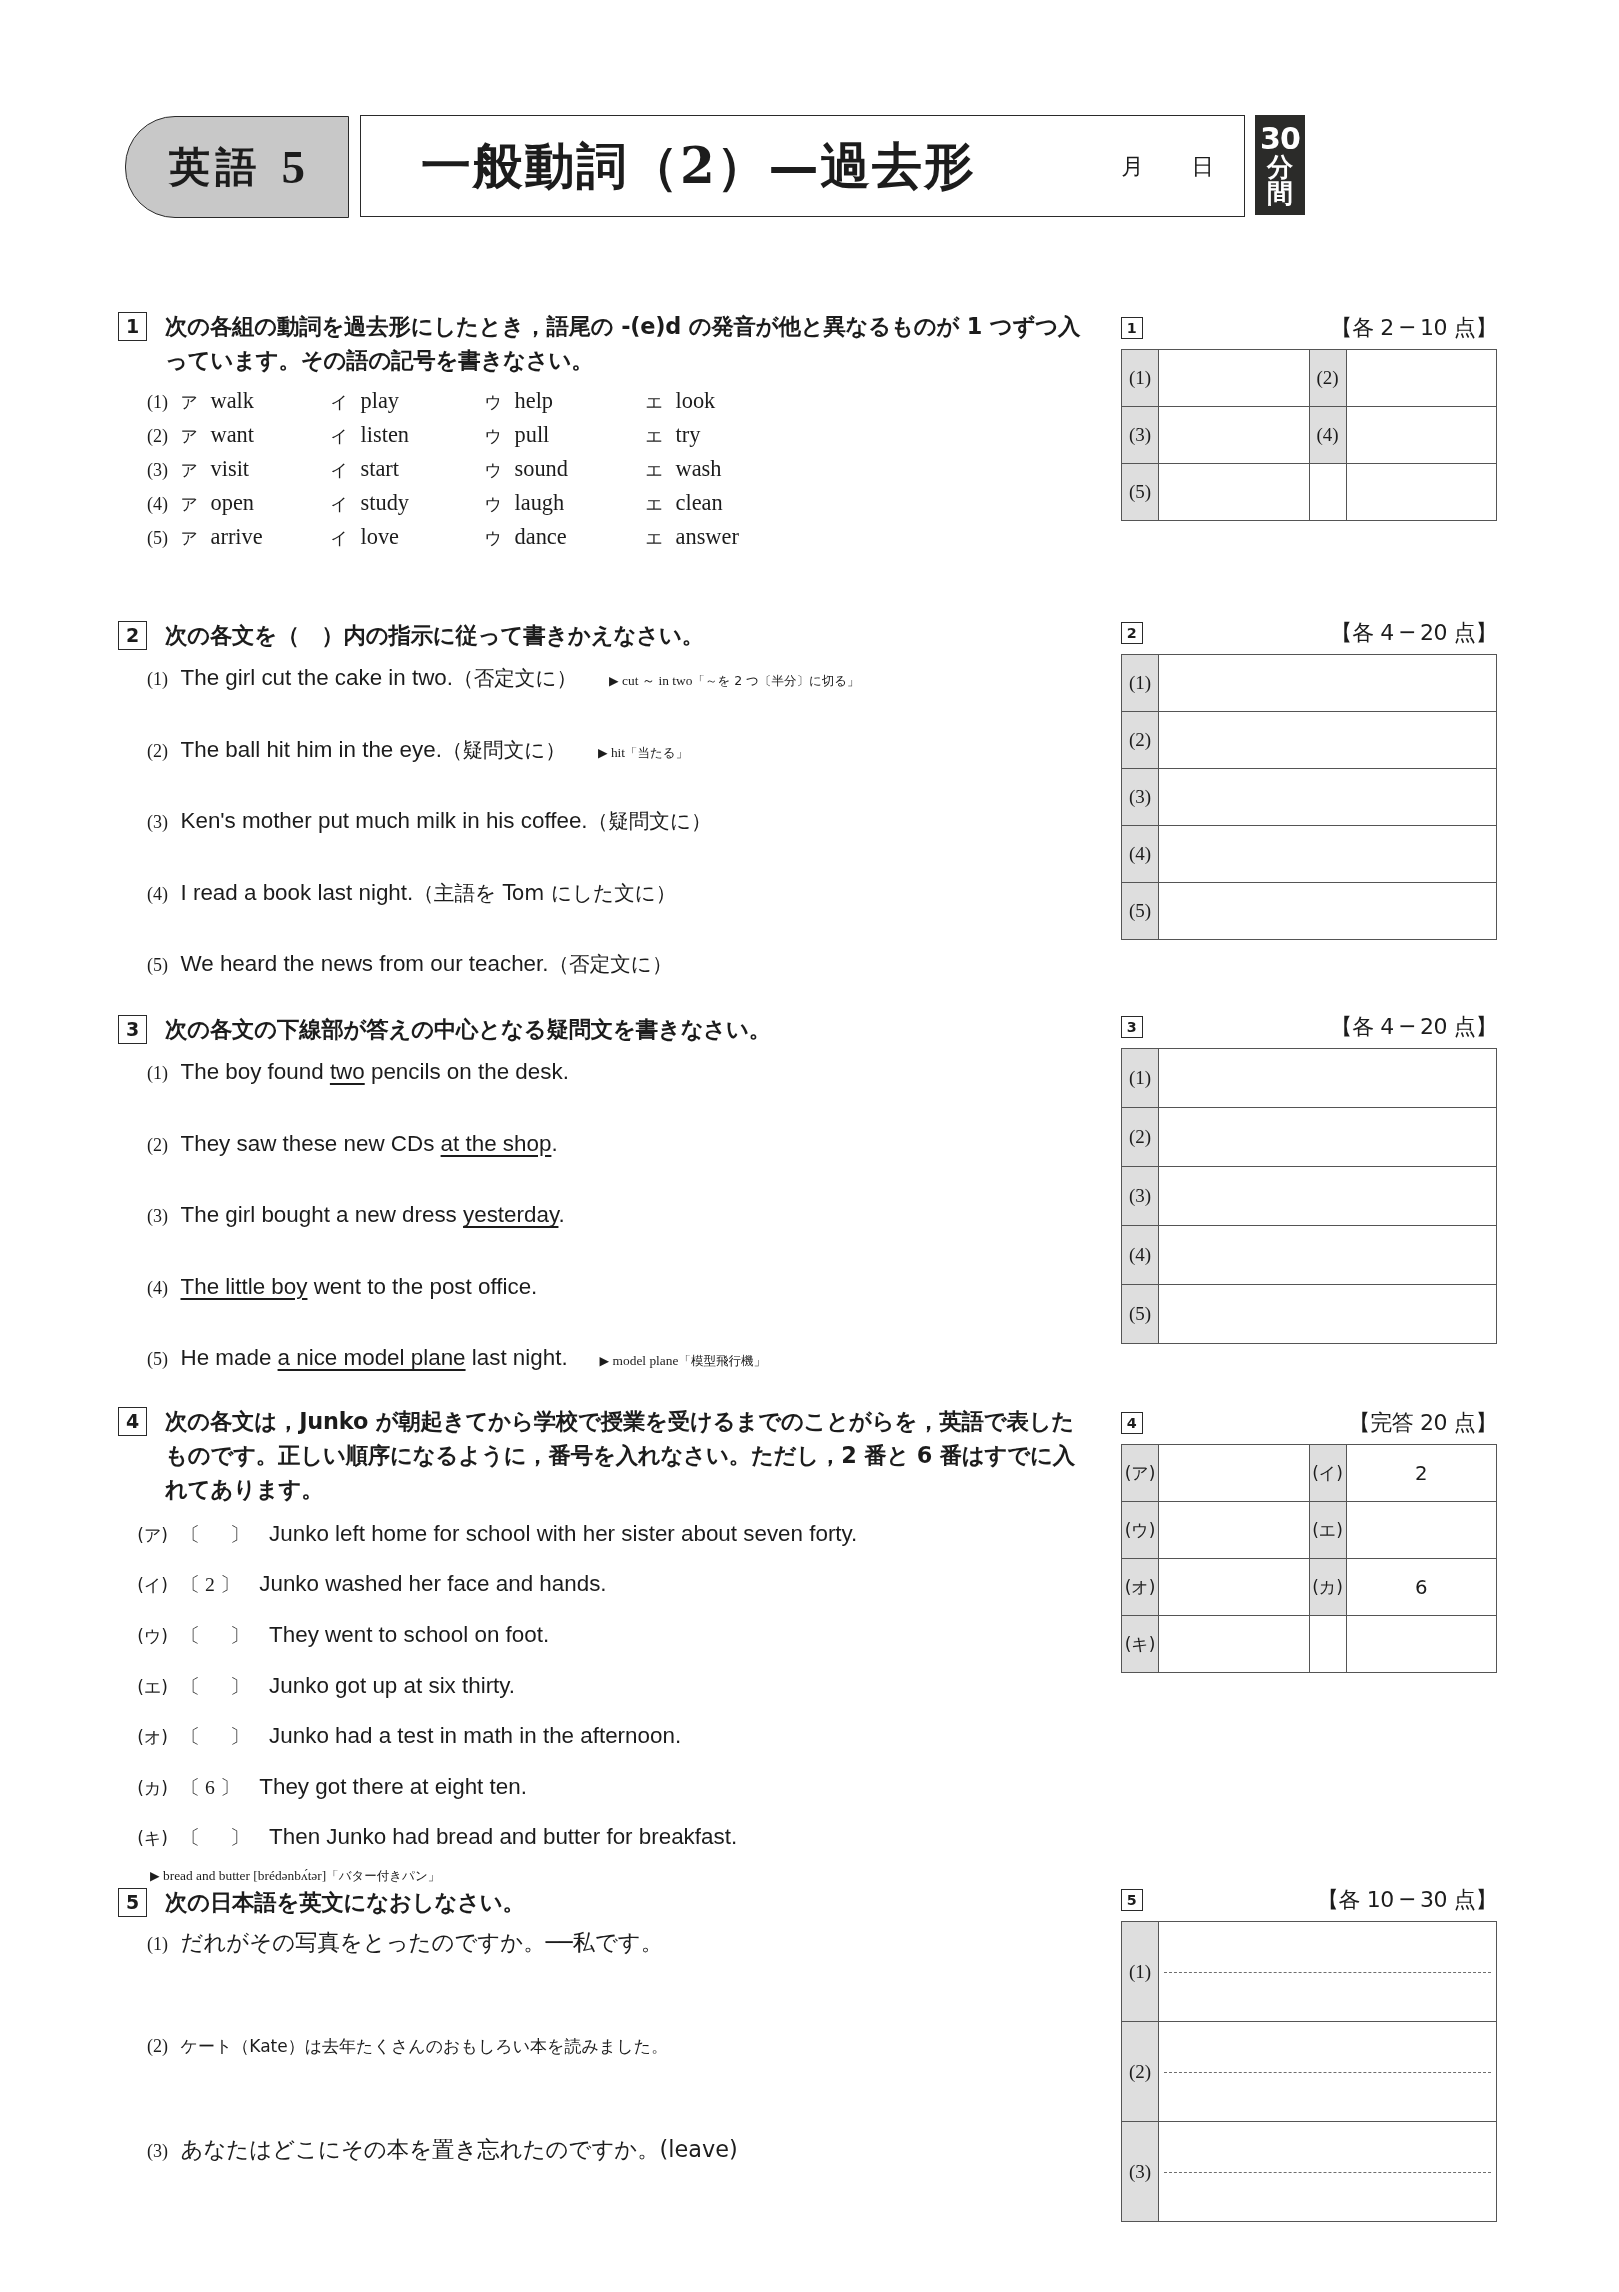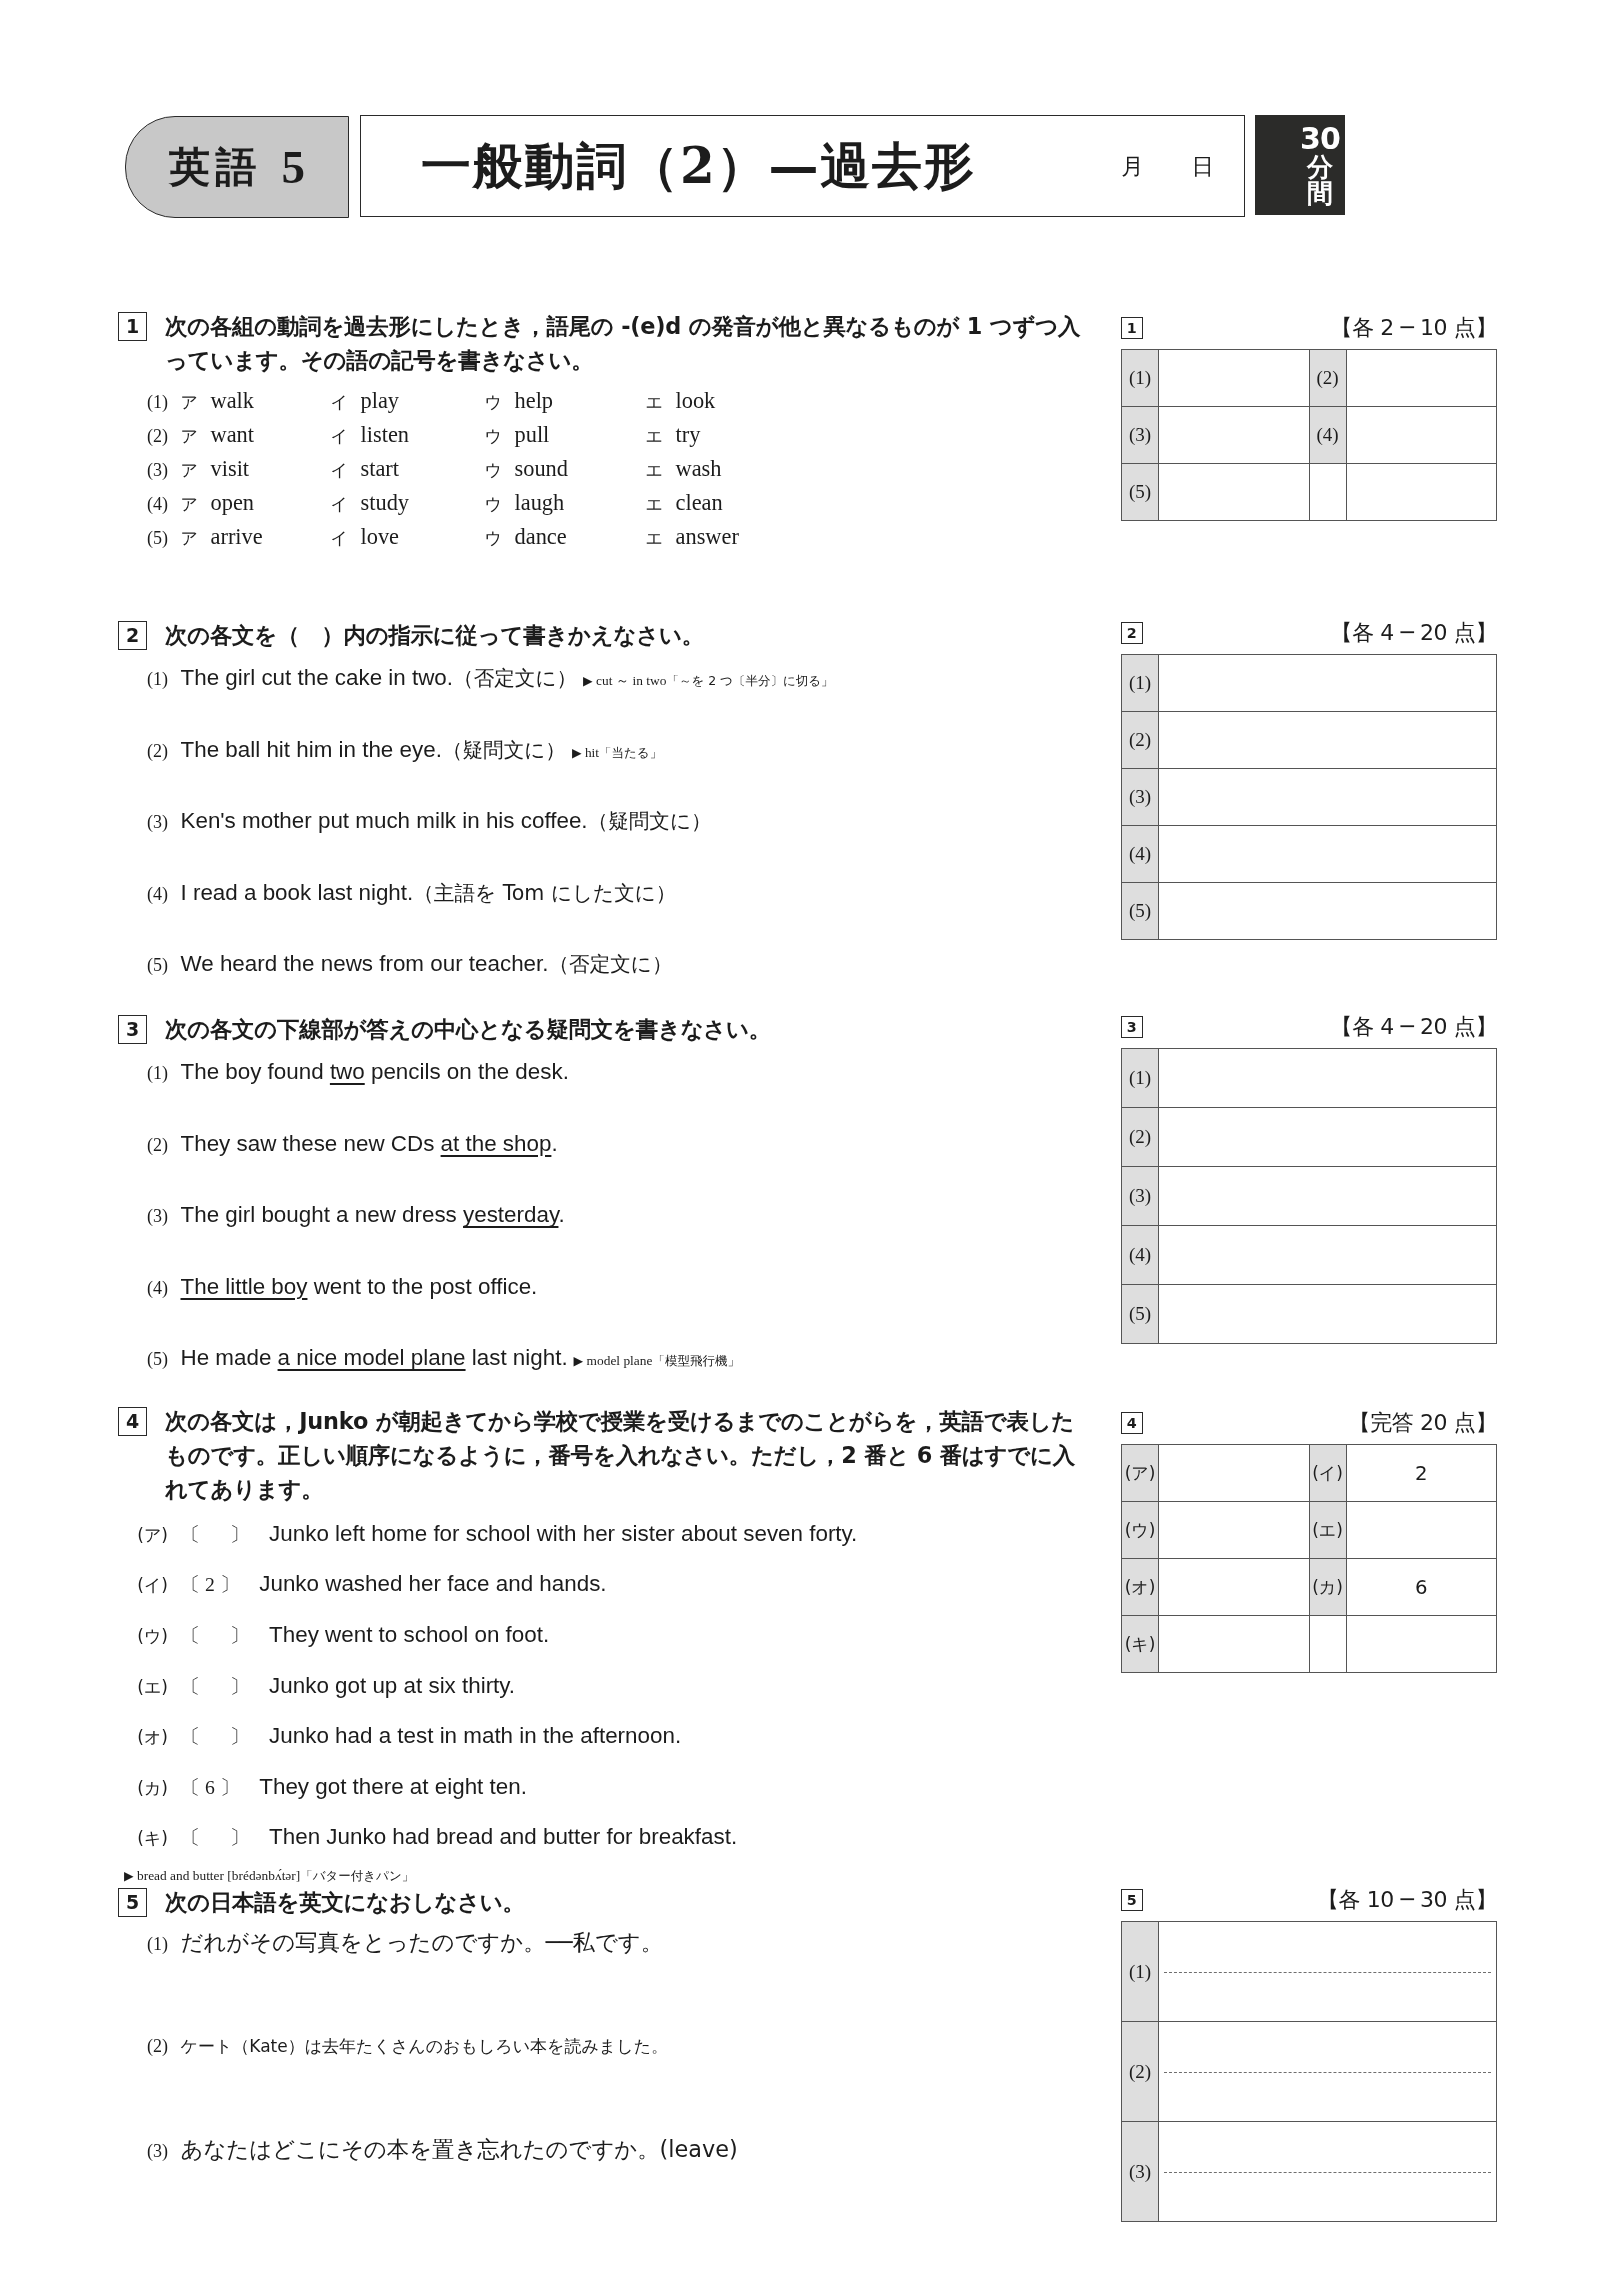--- a/index.html
+++ b/index.html
@@ -32,21 +32,21 @@
     font-size:50px;font-weight:bold;letter-spacing:1.8px;margin-left:60px;
     font-family:"DejaVu Serif",serif;white-space:nowrap;
   }
   .date-area{position:absolute;right:30px;top:0;height:100px;display:flex;align-items:center;gap:48px;}
   .date-area span{font-size:22.4px;font-family:"DejaVu Sans",sans-serif;}
 
   .time-box{
     position:absolute;left:1130px;top:0;width:50px;height:100px;
     background:#2b2b29;color:#fff;
     display:flex;flex-direction:column;align-items:center;justify-content:center;
-    font-family:"DejaVu Sans",sans-serif;font-weight:bold;line-height:1.0;padding-left:40px;
+    font-family:"DejaVu Sans",sans-serif;font-weight:bold;line-height:1.0;
   }
   .time-box .t1{font-size:30px;letter-spacing:-0.9px;}
   .time-box .t2{font-size:26px;}
   .time-box .t3{font-size:26px;}
 
   .score-box{
     position:absolute;left:1195px;top:0;width:167px;height:100px;
     border:4.5px solid #aaa;background:#fff;
     display:flex;flex-direction:column;justify-content:flex-end;align-items:center;
   }
@@ -65,21 +65,21 @@
   .qtext{
     margin-left:18px;font-size:22.4px;line-height:1.52;font-weight:bold;
     font-family:"DejaVu Sans",sans-serif;letter-spacing:-0.2px;
   }
   .items{margin-top:5.4px;}
   .item{display:flex;align-items:baseline;font-size:22.4px;line-height:1.5;}
   .inum{flex:none;width:50px;text-align:right;font-size:18px;padding-right:12.5px;
         font-family:"Liberation Serif",serif;}
   .ibody{font-size:22.4px;font-family:Liberation Sans, sans-serif;}
   .jp{font-family:"DejaVu Sans",sans-serif;font-size:20.6px;}
-  .note{font-size:13.4px;font-family:"Liberation Serif",serif;margin-left:6px;white-space:nowrap;}
+  .note{font-size:13.4px;font-family:"Liberation Serif",serif;margin-left:32px;white-space:nowrap;}
   .note .jpn{font-family:"DejaVu Sans",sans-serif;font-size:12.5px;}
   .tri{font-size:12.5px;}
   u.ul{text-decoration:underline;text-underline-offset:3.6px;}
   .brk{font-family:"Liberation Serif",serif;font-size:19.7px;}
   .kana{font-family:"DejaVu Sans",sans-serif;font-size:16px;}
 
   
   .wordrow{display:flex;align-items:baseline;font-size:21.5px;line-height:1.52;}
   .wcell{display:flex;align-items:baseline;}
   .wk{font-family:"DejaVu Sans",sans-serif;font-size:17px;width:30px;}

